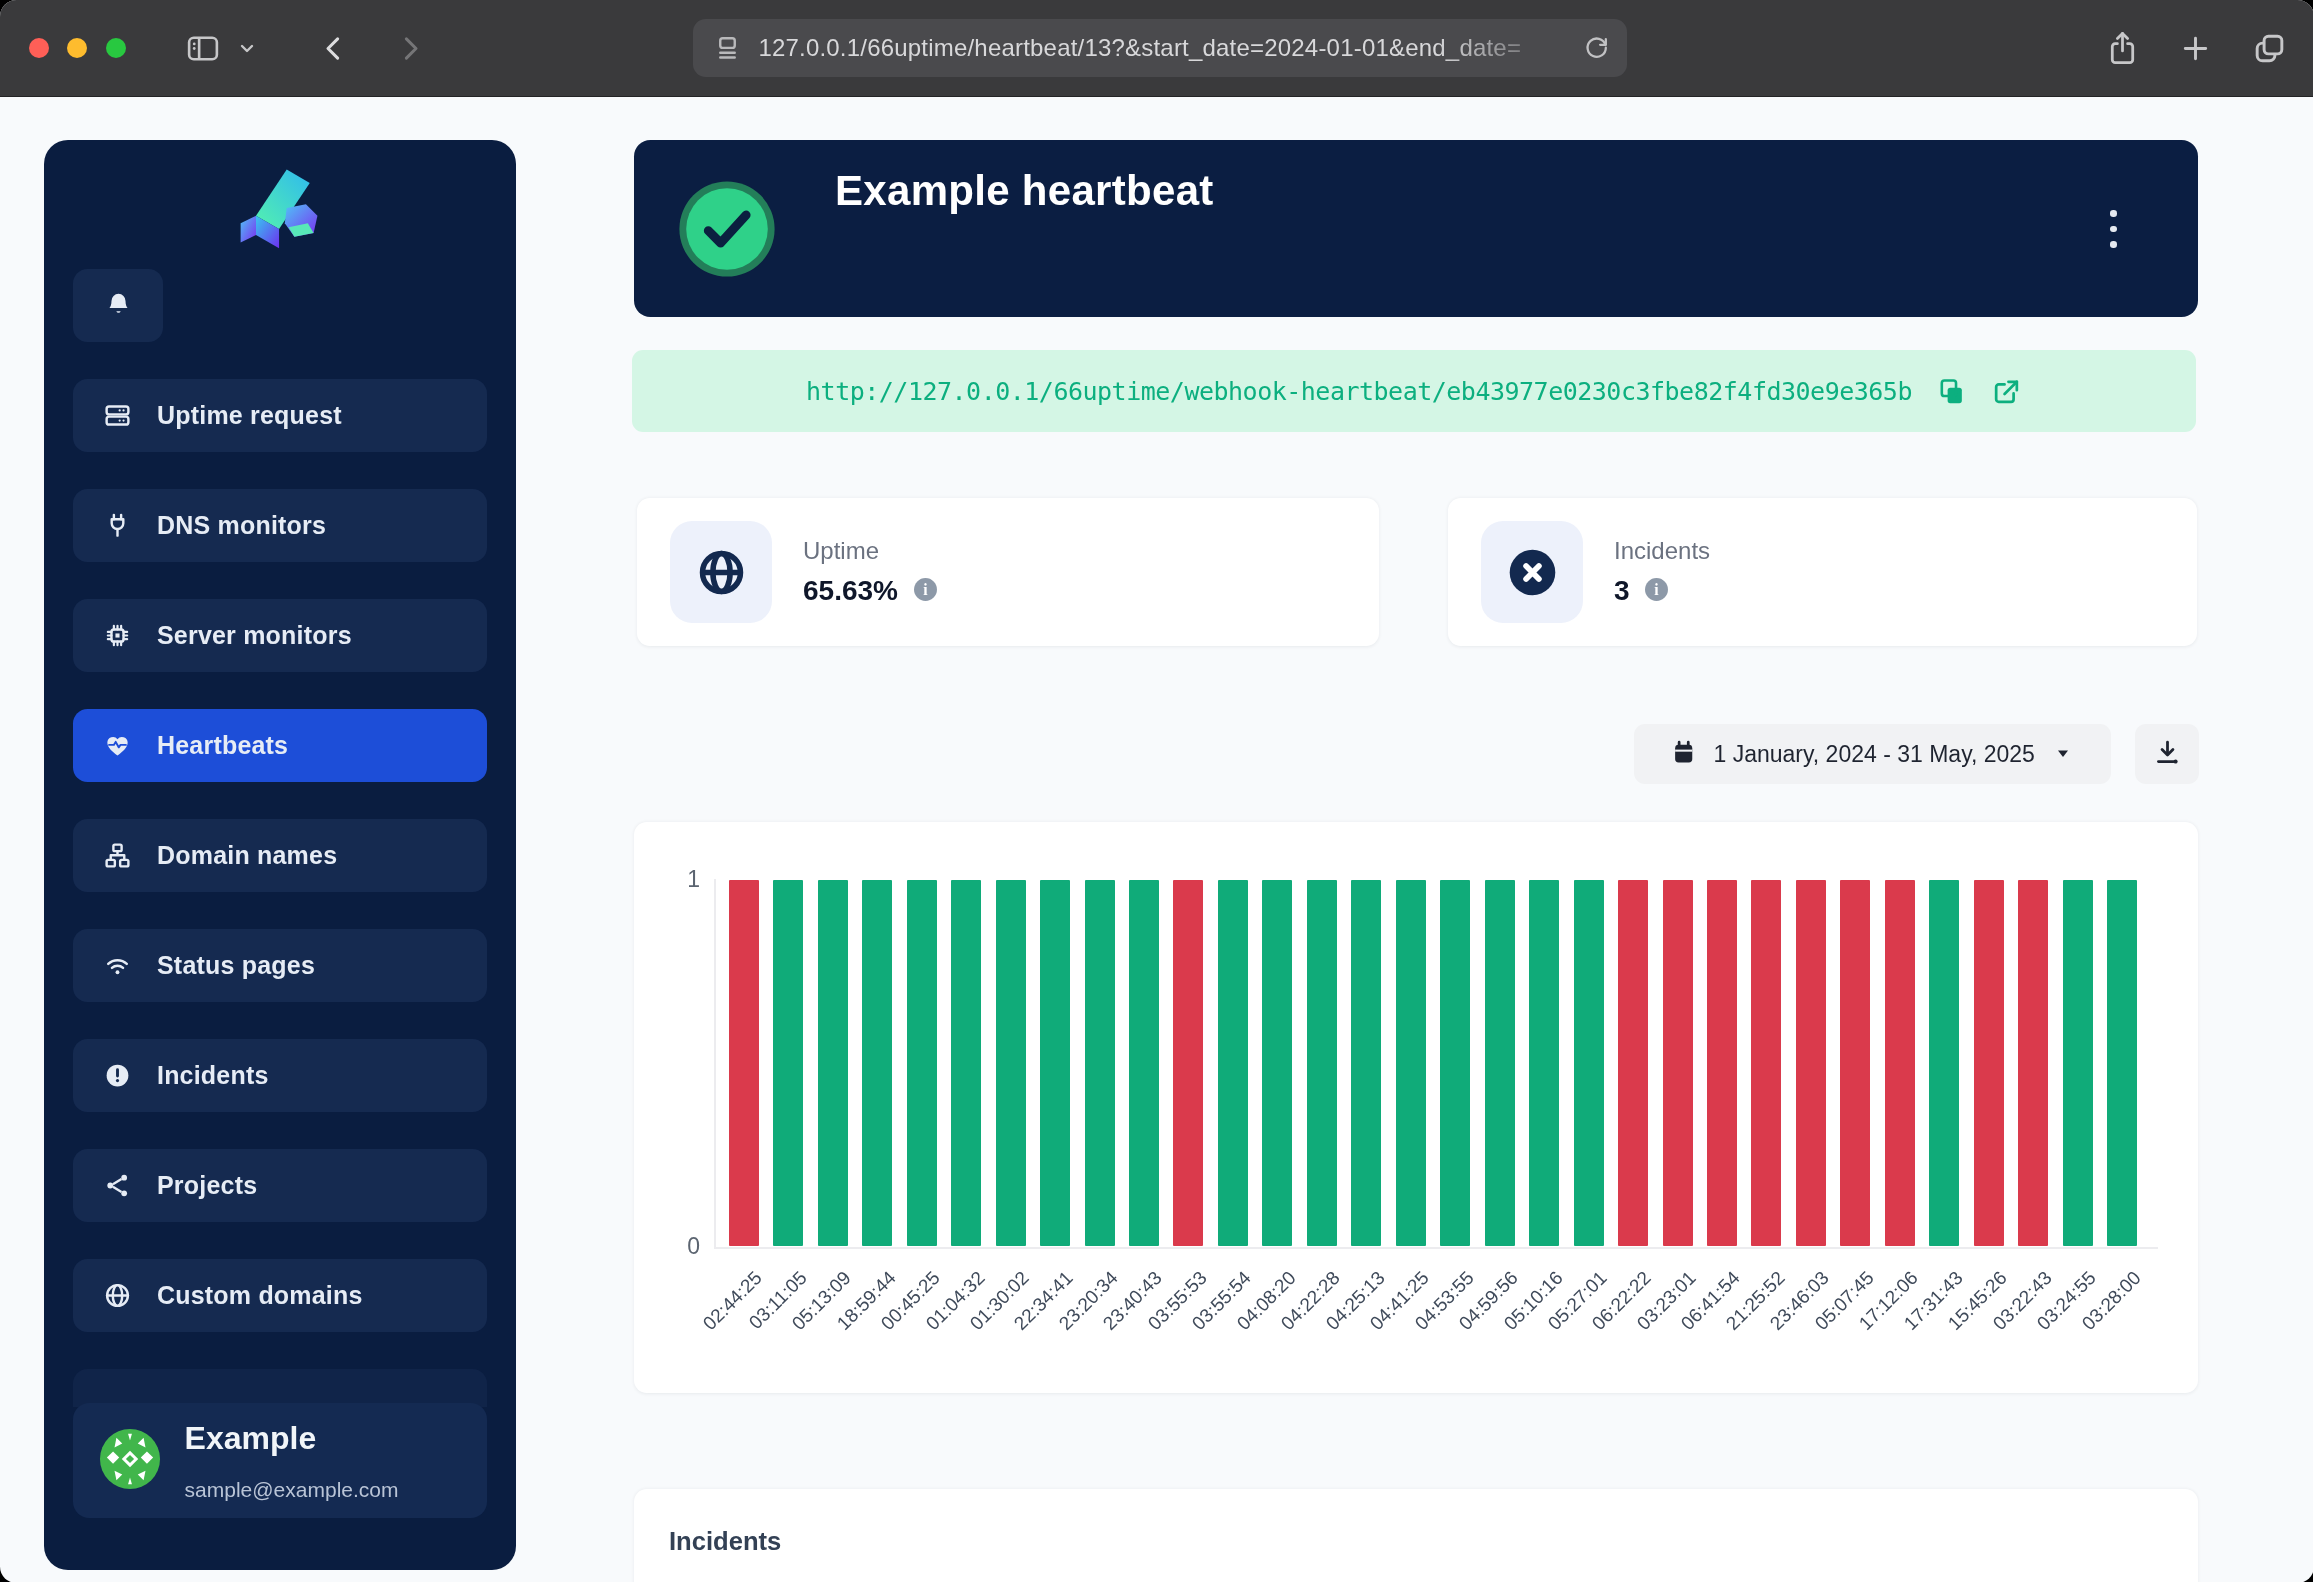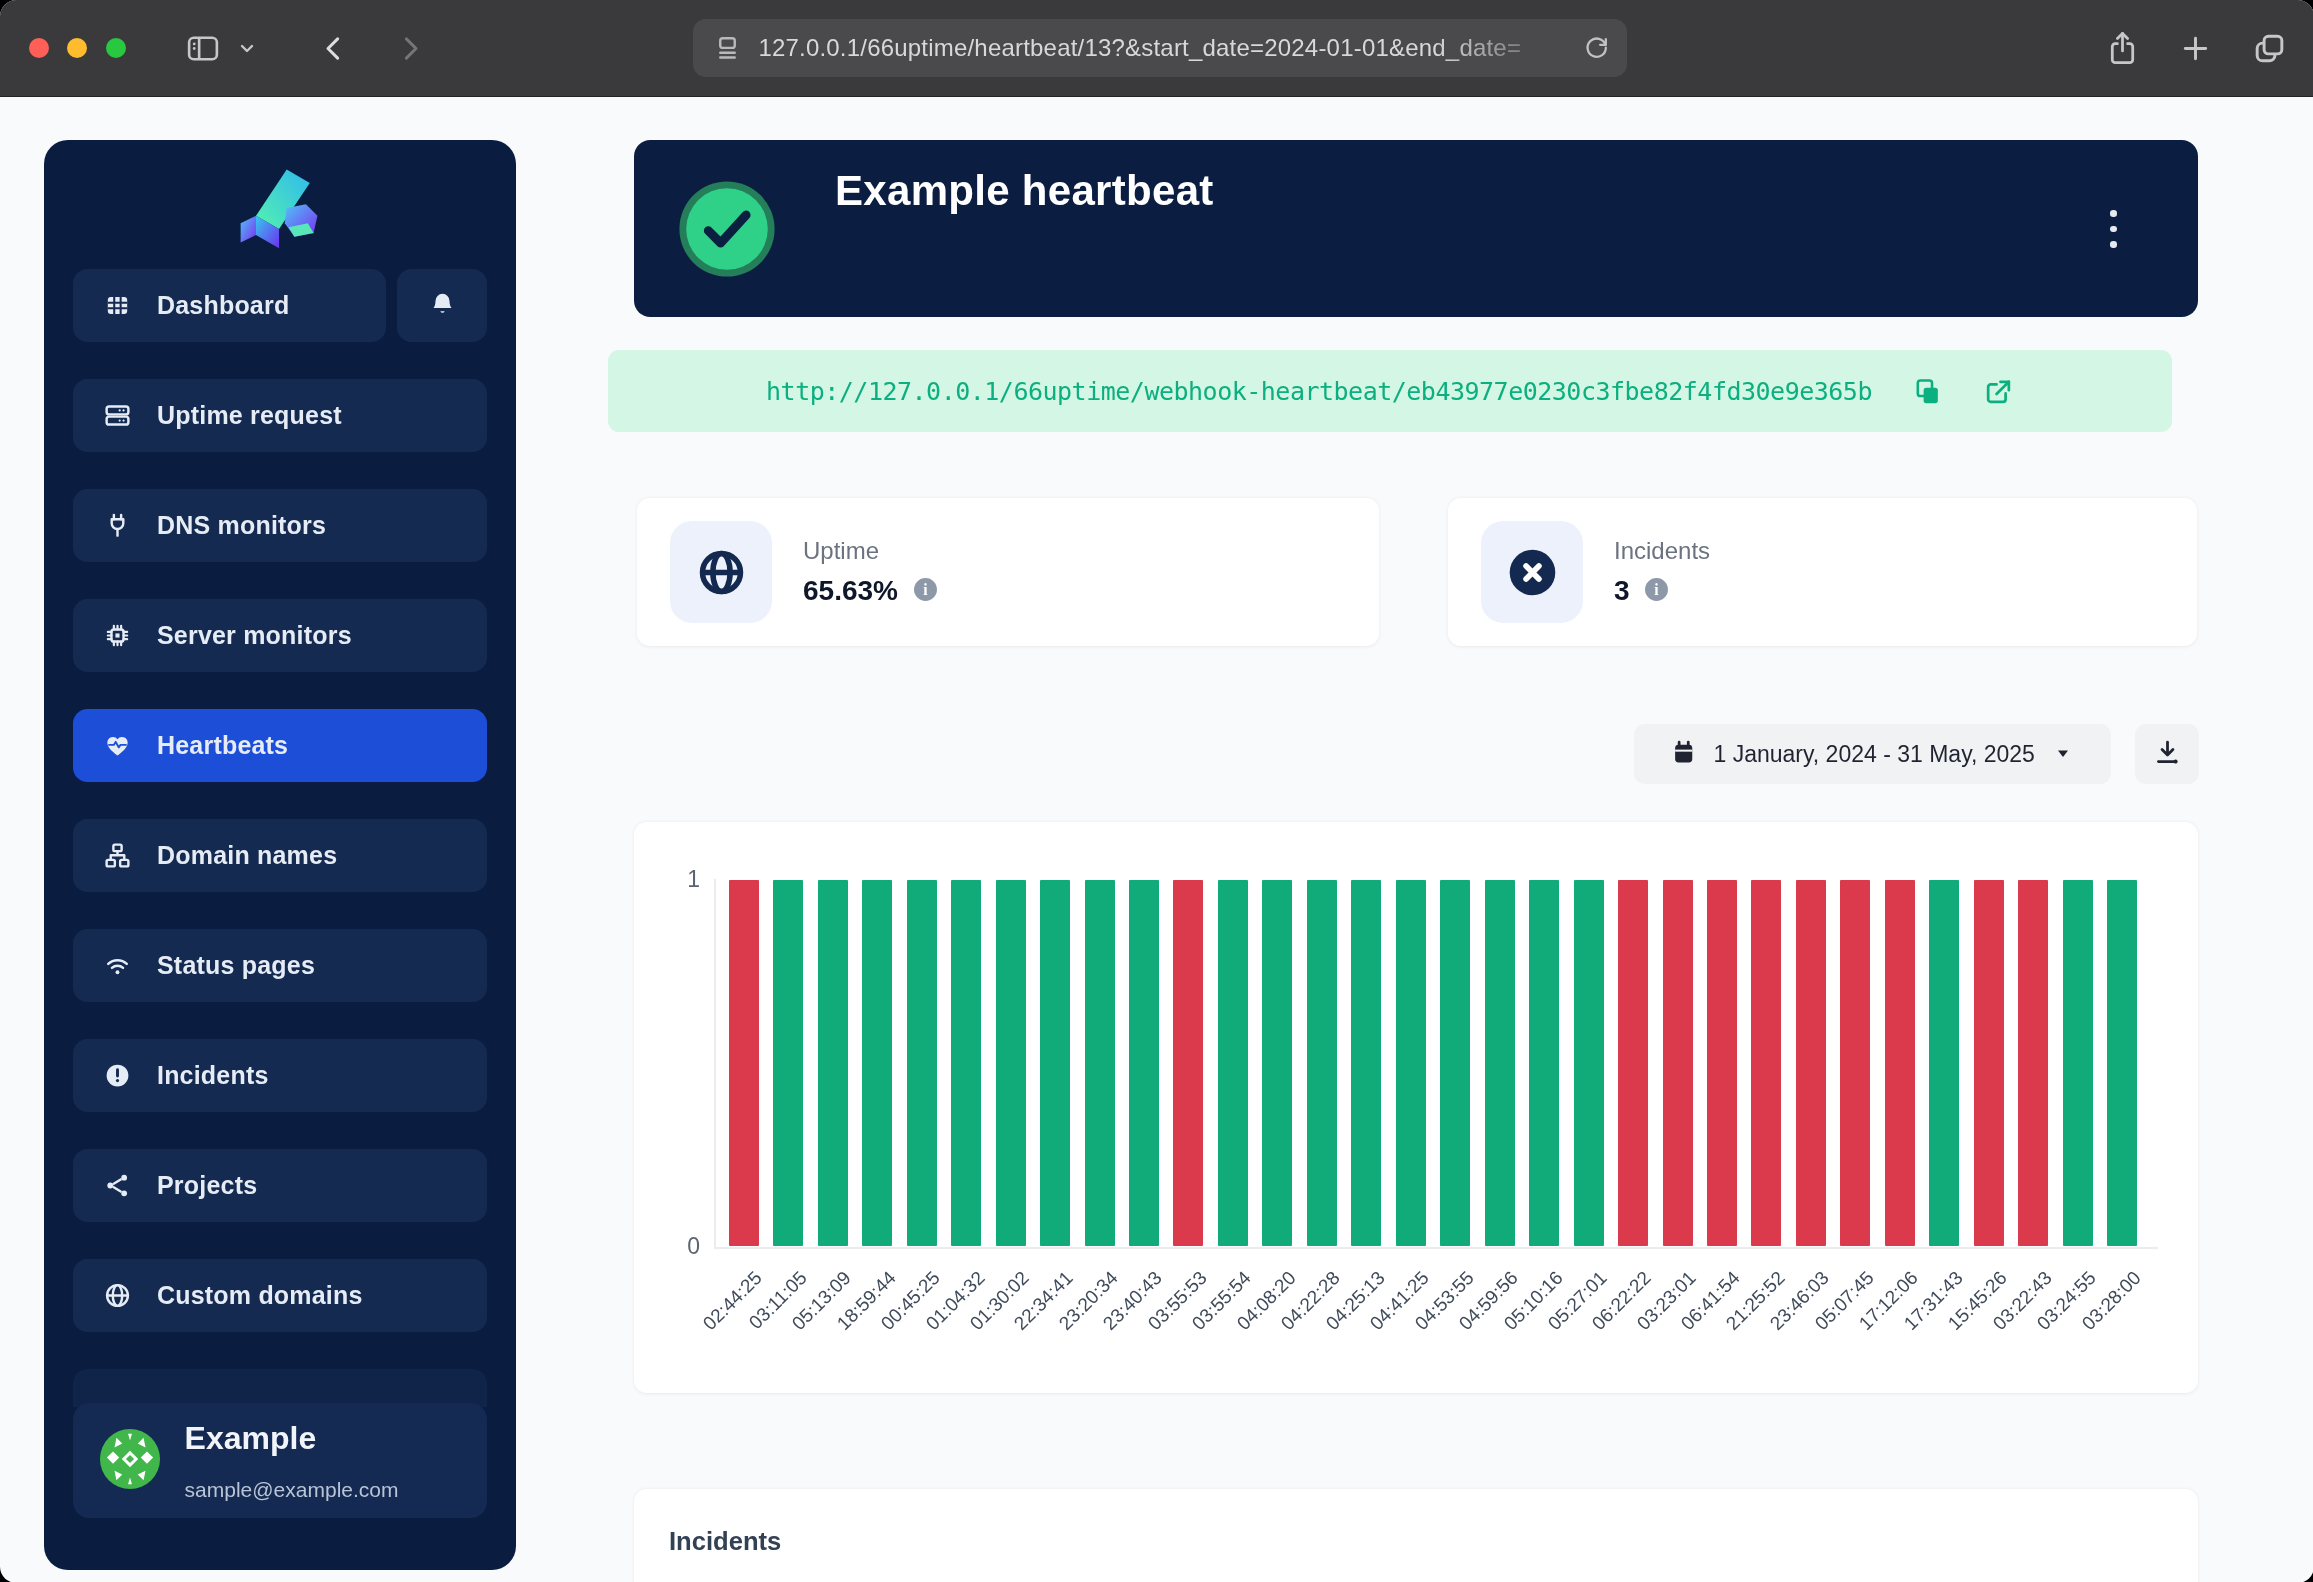--- a/index.html
+++ b/index.html
@@ -32,21 +32,21 @@
   .p-name{font-size:32px;font-weight:700;color:#f1f5f9;}
   .p-mail{font-size:21px;color:#b9c4d6;margin-top:21px;}
   
   .hdr-card{position:absolute;left:634px;top:140px;width:1564px;height:177px;background:#0b1e42;border-radius:16.4px;}
   .check-wrap{position:absolute;left:42px;top:38px;}
   .hdr-title{position:absolute;left:201px;top:27.4px;font-size:42px;font-weight:600;color:#ffffff;letter-spacing:0.3px;}
   .hdr-sub{position:absolute;left:201px;top:97px;font-size:25.6px;color:#c3cbd8;}
   .hdr-sub b{color:#eef2f7;}
   .kebab{position:absolute;right:66px;top:57px;width:37px;height:64px;display:flex;flex-direction:column;align-items:center;justify-content:center;gap:9.1px;cursor:pointer;}
   .kebab i{width:6.4px;height:6.4px;border-radius:50%;background:#e5e9f0;}
-  .banner{position:absolute;left:608px;top:350px;width:1564px;height:82px;background:#d4f6e5;border-radius:11px;display:flex;align-items:center;justify-content:center;gap:40px;}
+  .banner{position:absolute;left:632px;top:350px;width:1564px;height:82px;background:#d4f6e5;border-radius:11px;display:flex;align-items:center;justify-content:center;gap:24px;}
   .banner-url{font-family:"DejaVu Sans Mono",monospace;font-size:25px;color:#0caf7f;letter-spacing:-0.5px;}
   .banner-ic{color:#0caf7f;display:flex;align-items:center;cursor:pointer;}
   .stat-card{position:absolute;top:498px;height:148px;background:#fff;border-radius:12.8px;box-shadow:0 0.9px 3.7px rgba(15,23,42,.07);display:flex;align-items:center;}
   .stat-tile{width:102px;height:102px;border-radius:22px;background:#edf1fb;margin-left:33px;display:flex;align-items:center;justify-content:center;color:#13294f;}
   .stat-txt{margin-left:31px;}
   .stat-label{font-size:24px;color:#6b7280;}
   .stat-val-row{display:flex;align-items:center;gap:12.8px;margin-top:9.1px;}
   .stat-val{font-size:28px;font-weight:700;color:#0f172a;}
   .date-btn{position:absolute;left:1634px;top:724px;width:477px;height:60px;background:#f1f2f4;border-radius:11px;display:flex;align-items:center;justify-content:center;gap:16.4px;color:#1f2430;cursor:pointer;}
   .date-label{font-size:23px;font-weight:500;}
@@ -153,29 +153,20 @@
         </defs>
         <polygon points="14,66 30,58 30,78 14,86" fill="url(#lgPurp)"></polygon>
         <polygon points="30,58 62,10 86,24 54,72" fill="url(#lgTeal)"></polygon>
         <polygon points="30,58 54,72 54,92 30,78" fill="url(#lgBlue)"></polygon>
         <polygon points="62,50 82,46 94,58 90,76 70,80 60,66" fill="url(#lgPurp)"></polygon>
         <polygon points="64,70 70,80 90,76 84,66" fill="#58e8b8"></polygon>
       </svg>
     </div>
     <div class="nav">
         <div class="nav-row">
-          <div class="nav-item">
-            <span class="nav-ic">
-              <svg width="29" height="29" viewBox="0 0 24 24">
-                <rect x="4" y="5" width="16" height="14" rx="2.5" fill="currentColor"></rect>
-                <path d="M9.3 5v14M14.6 5v14M4 9.7h16M4 14.3h16" stroke="#152a50" stroke-width="1.7"></path>
-              </svg>
-            </span>
-            <span class="nav-label">Dashboard</span>
-          </div>
           <div class="bell-btn">
             <span><svg width="29" height="29" viewBox="0 0 24 24" fill="currentColor">
                 <path d="M12 3.2a5.8 5.8 0 0 1 5.8 5.8c0 3.2.9 4.9 1.7 5.9H4.5c.8-1 1.7-2.7 1.7-5.9A5.8 5.8 0 0 1 12 3.2z"></path>
                 <path d="M10.2 17.6a1.9 1.9 0 0 0 3.6 0z"></path>
               </svg></span>
           </div>
         </div>
         <div class="nav-row">
           <div class="nav-item">
             <span class="nav-ic">

